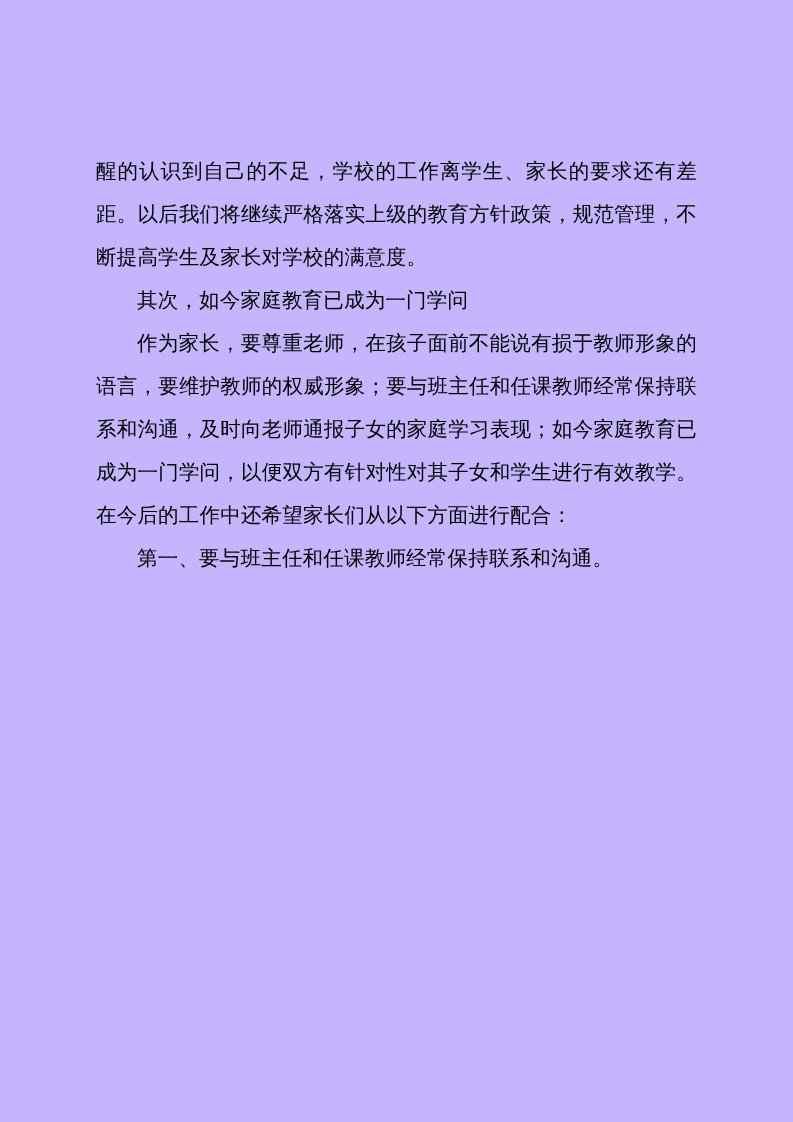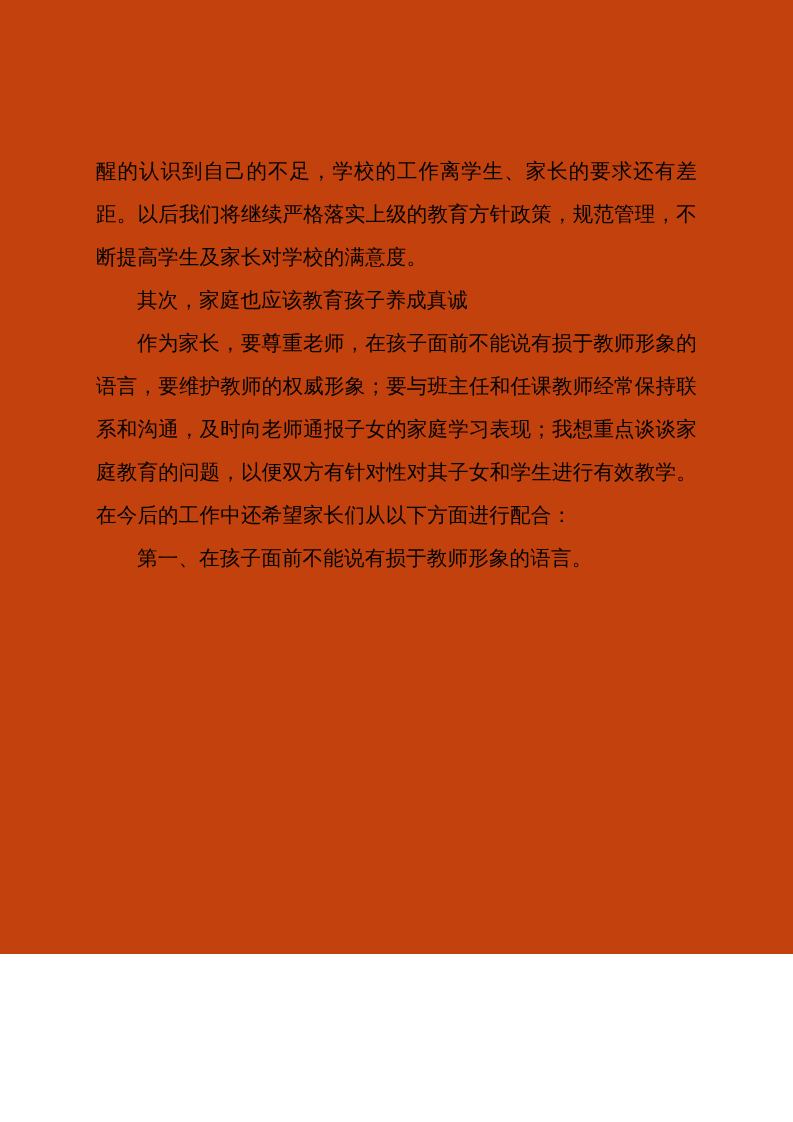--- a/index.html
+++ b/index.html
@@ -10,24 +10,24 @@
   body {
     width: 793px;
     height: 1122px;
     font-family: "DejaVu Serif", "Liberation Serif", serif;
     color: #000000;
     overflow: hidden;
   }
   .page {
     position: relative;
     width: 793px;
-    height: 954px;
+    height: 1122px;
     box-sizing: border-box;
     padding: 150px 96px 60px 96px;
-    background: #c2410c;
+    background: #c4b5fd;
   }
   .doc-body {
     font-size: 20.5px;
     line-height: 43px;
     text-align: justify;
     text-justify: inter-ideograph;
     letter-spacing: 0.2px;
   }
   .para {
     margin: 0;
@@ -37,17 +37,17 @@
   .para.indented {
     text-indent: 2em;
   }
 </style>
 </head>
 <body>
 
 <div class="page">
   <div class="doc-body">
     <p class="para">醒的认识到自己的不足，学校的工作离学生、家长的要求还有差距。以后我们将继续严格落实上级的教育方针政策，规范管理，不断提高学生及家长对学校的满意度。</p>
-    <p class="para indented">其次，家庭也应该教育孩子养成真诚</p>
-    <p class="para indented">作为家长，要尊重老师，在孩子面前不能说有损于教师形象的语言，要维护教师的权威形象；要与班主任和任课教师经常保持联系和沟通，及时向老师通报子女的家庭学习表现；我想重点谈谈家庭教育的问题，以便双方有针对性对其子女和学生进行有效教学。在今后的工作中还希望家长们从以下方面进行配合：</p>
-    <p class="para indented">第一、在孩子面前不能说有损于教师形象的语言。</p>
+    <p class="para indented">其次，如今家庭教育已成为一门学问</p>
+    <p class="para indented">作为家长，要尊重老师，在孩子面前不能说有损于教师形象的语言，要维护教师的权威形象；要与班主任和任课教师经常保持联系和沟通，及时向老师通报子女的家庭学习表现；如今家庭教育已成为一门学问，以便双方有针对性对其子女和学生进行有效教学。在今后的工作中还希望家长们从以下方面进行配合：</p>
+    <p class="para indented">第一、要与班主任和任课教师经常保持联系和沟通。</p>
   </div>
 </div>
 
 </body></html>

